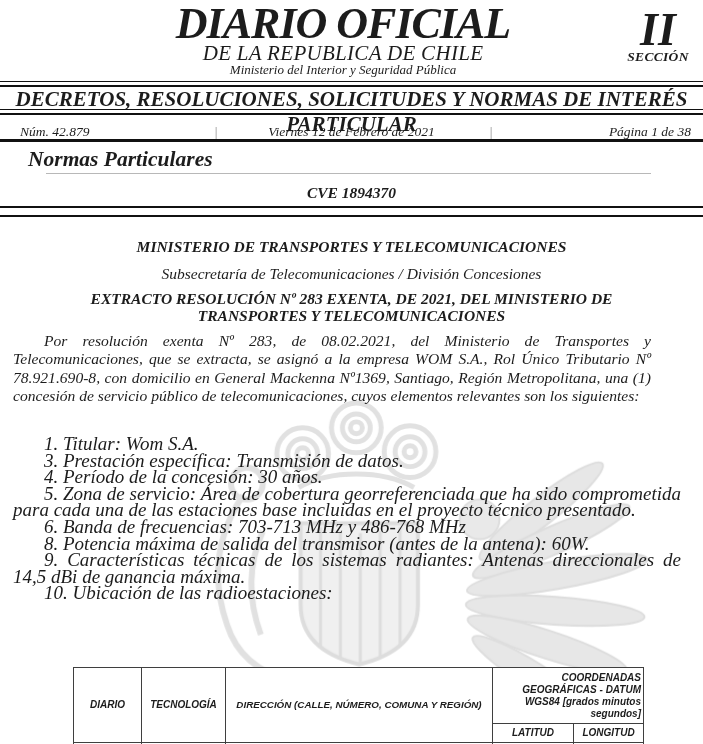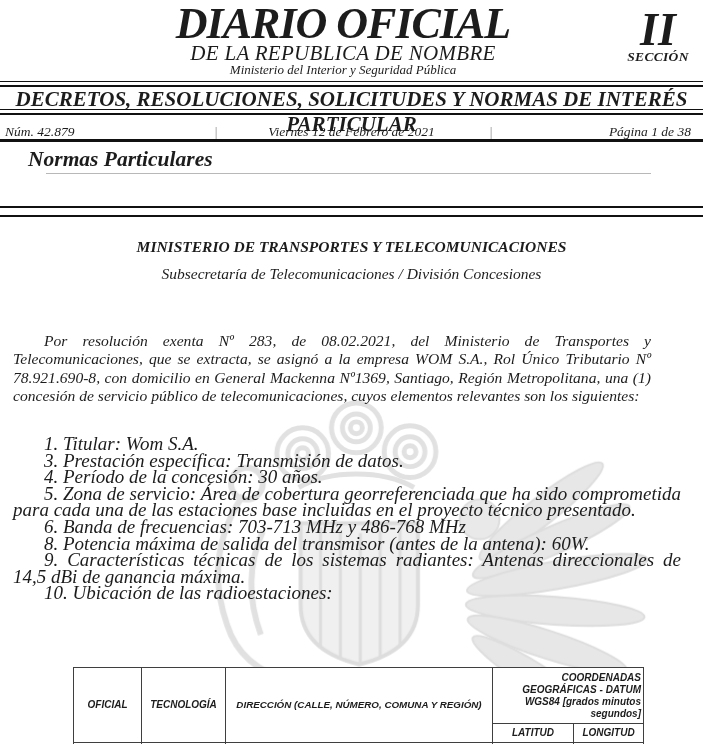--- a/index.html
+++ b/index.html
@@ -16,21 +16,21 @@
   .seccion-num{font-size:46px;font-weight:bold;line-height:40px;}
   .seccion-label{font-size:13.5px;font-weight:bold;letter-spacing:.3px;line-height:14px;}
   
   .rule-double-thin{position:absolute;left:0;right:0;height:3px;border-top:1.5px solid #111;border-bottom:2px solid #111;}
   .rule-thick{position:absolute;left:0;right:0;height:2.5px;background:#111;}
   .rule-double-thick{position:absolute;left:0;right:0;height:7px;border-top:2.5px solid #111;border-bottom:2.5px solid #111;}
   .rule-thin-gray{position:absolute;left:46px;right:52px;height:1px;background:#b8b8b8;}
   
   .banner{position:absolute;top:87px;left:0;width:703px;text-align:center;font-size:21px;font-weight:bold;}
   .info-bar{position:absolute;top:124px;left:0;width:703px;height:16px;font-size:13.5px;}
-  .info-issue{position:absolute;left:5px;top:0;}
+  .info-issue{position:absolute;left:20px;top:0;}
   .info-date{position:absolute;left:0;width:703px;text-align:center;top:0;}
   .info-page{position:absolute;right:12px;top:0;}
   .info-sep1{position:absolute;left:214px;top:0;color:#8a8a8a;}
   .info-sep2{position:absolute;left:489px;top:0;color:#8a8a8a;}
   
   .normas{position:absolute;top:147px;left:0;width:703px;text-align:left;font-size:21.5px;font-weight:bold;padding-left:28px;}
   .cve{position:absolute;top:184px;left:0;width:703px;text-align:center;font-size:15.5px;font-weight:bold;}
   .art-heading{position:absolute;top:238px;left:0;width:703px;text-align:center;font-size:15.5px;font-weight:bold;}
   .art-subheading{position:absolute;top:265px;left:0;width:703px;text-align:center;font-size:15.5px;}
   .extract-title{position:absolute;top:290px;left:0;width:703px;text-align:center;font-size:15.5px;font-weight:bold;line-height:17px;}
@@ -105,21 +105,21 @@
         <path d="M112,140 q-22,50 -2,104"></path>
         <circle cx="96" cy="92" r="16"></circle>
       </g>
 
       <path d="M118,322 q142,42 284,-2" stroke="#c9c9c9" stroke-width="6" fill="none"></path>
     </g>
   </svg>
 
   <div class="masthead">
     <div class="mast-title">DIARIO OFICIAL</div>
-    <div class="mast-sub">DE LA REPUBLICA DE NOMBRE</div>
+    <div class="mast-sub">DE LA REPUBLICA DE CHILE</div>
     <div class="mast-min">Ministerio del Interior y Seguridad Pública</div>
   </div>
   <div class="seccion">
     <div class="seccion-num">II</div>
     <div class="seccion-label">SECCIÓN</div>
   </div>
 
   <div class="rule-double-thin" style="top:81px;"></div>
   <div class="banner">DECRETOS, RESOLUCIONES, SOLICITUDES Y NORMAS DE INTERÉS PARTICULAR</div>
   <div class="rule-double-thin" style="top:109px;"></div>
@@ -128,40 +128,45 @@
     <span class="info-issue">Núm. 42.879</span>
     <span class="info-sep1">|</span>
     <span class="info-date">Viernes 12 de Febrero de 2021</span>
     <span class="info-sep2">|</span>
     <span class="info-page">Página 1 de 38</span>
   </div>
   <div class="rule-thick" style="top:139px;"></div>
 
   <div class="normas">Normas Particulares</div>
   <div class="rule-thin-gray" style="top:173px;"></div>
+  <div class="cve">CVE 1894370</div>
   <div class="rule-double-thick" style="top:206px;"></div>
 
   <div class="art-heading">MINISTERIO DE TRANSPORTES Y TELECOMUNICACIONES</div>
   <div class="art-subheading">Subsecretaría de Telecomunicaciones / División Concesiones</div>
+  <div class="extract-title">
+    <div>EXTRACTO RESOLUCIÓN Nº 283 EXENTA, DE 2021, DEL MINISTERIO DE</div>
+    <div>TRANSPORTES Y TELECOMUNICACIONES</div>
+  </div>
 
   <div class="paragraph">Por resolución exenta Nº 283, de 08.02.2021, del Ministerio de Transportes y Telecomunicaciones, que se extracta, se asignó a la empresa WOM S.A., Rol Único Tributario Nº 78.921.690-8, con domicilio en General Mackenna Nº1369, Santiago, Región Metropolitana, una (1) concesión de servicio público de telecomunicaciones, cuyos elementos relevantes son los siguientes:</div>
 
   <div class="items">
     <div class="li">1. Titular: Wom S.A.</div>
     <div class="li">3. Prestación específica: Transmisión de datos.</div>
     <div class="li">4. Período de la concesión: 30 años.</div>
     <div class="li">5. Zona de servicio: Área de cobertura georreferenciada que ha sido comprometida para cada una de las estaciones base incluidas en el proyecto técnico presentado.</div>
     <div class="li">6. Banda de frecuencias: 703-713 MHz y 486-768 MHz</div>
     <div class="li">8. Potencia máxima de salida del transmisor (antes de la antena): 60W.</div>
     <div class="li">9. Características técnicas de los sistemas radiantes: Antenas direccionales de 14,5 dBi de ganancia máxima.</div>
     <div class="li">10. Ubicación de las radioestaciones:</div>
   </div>
 
   <div class="doc-table">
-    <div class="c-nombre">OFICIAL</div>
+    <div class="c-nombre">DIARIO</div>
     <div class="c-tec">TECNOLOGÍA</div>
     <div class="c-dir">DIRECCIÓN (CALLE, NÚMERO, COMUNA Y REGIÓN)</div>
     <div class="c-coord no-r">
       <div class="inner">COORDENADAS GEOGRÁFICAS - DATUM WGS84 [grados minutos segundos]</div>
     </div>
     <div class="c-lat">LATITUD</div>
     <div class="c-lon no-r">LONGITUD</div>
     <div class="sl1 no-b"></div>
     <div class="sl2 no-b"></div>
     <div class="sl3 no-b"></div>

